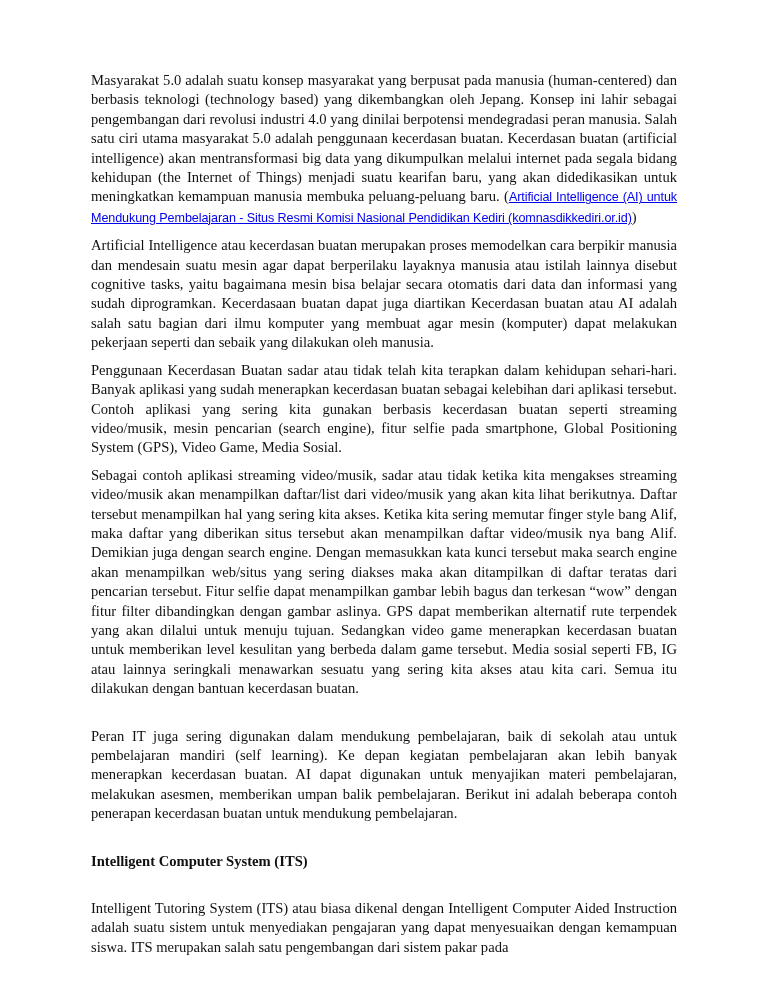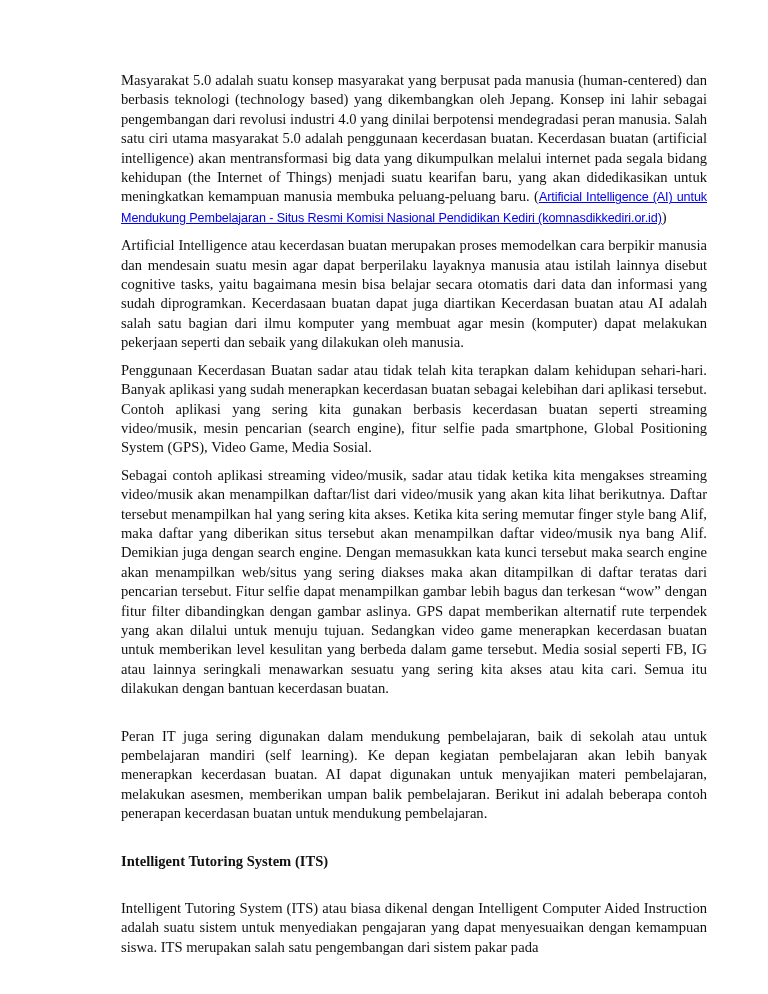--- a/index.html
+++ b/index.html
@@ -6,21 +6,20 @@
   body { width: 768px; height: 994px; overflow: hidden; position: relative; }
   .page {
     position: absolute;
     left: 91px;
     top: 71px;
     width: 586px;
     font-family: "Liberation Serif", serif;
     font-size: 14.6px;
     line-height: 19.4px;
     color: #111111;
-    margin-left: 30px;
   }
   p {
     margin: 0 0 8px 0;
     text-align: justify;
   }
   .link {
     font-family: "Liberation Sans", sans-serif;
     font-size: 12.6px;
     color: #0000ee;
     text-decoration: underline;
@@ -38,16 +37,16 @@
 <body>
 
 <div class="page">
   <p><span>Masyarakat 5.0 adalah suatu konsep masyarakat yang berpusat pada manusia (human-centered) dan berbasis teknologi (technology based) yang dikembangkan oleh Jepang. Konsep ini lahir sebagai pengembangan dari revolusi industri 4.0 yang dinilai berpotensi mendegradasi peran manusia. Salah satu ciri utama masyarakat 5.0 adalah penggunaan kecerdasan buatan. Kecerdasan buatan (artificial intelligence) akan mentransformasi big data yang dikumpulkan melalui internet pada segala bidang kehidupan (the Internet of Things) menjadi suatu kearifan baru, yang akan didedikasikan untuk meningkatkan kemampuan manusia membuka peluang-peluang baru. (</span><a class="link">Artificial Intelligence (AI) untuk Mendukung Pembelajaran - Situs Resmi Komisi Nasional Pendidikan Kediri (komnasdikkediri.or.id)</a><span>)</span></p>
   <p>Artificial Intelligence atau kecerdasan buatan merupakan proses memodelkan cara berpikir manusia dan mendesain suatu mesin agar dapat berperilaku layaknya manusia atau istilah lainnya disebut cognitive tasks, yaitu bagaimana mesin bisa belajar secara otomatis dari data dan informasi yang sudah diprogramkan. Kecerdasaan buatan dapat juga diartikan Kecerdasan buatan atau AI adalah salah satu bagian dari ilmu komputer yang membuat agar mesin (komputer) dapat melakukan pekerjaan seperti dan sebaik yang dilakukan oleh manusia.</p>
   <p>Penggunaan Kecerdasan Buatan sadar atau tidak telah kita terapkan dalam kehidupan sehari-hari. Banyak aplikasi yang sudah menerapkan kecerdasan buatan sebagai kelebihan dari aplikasi tersebut. Contoh aplikasi yang sering kita gunakan berbasis kecerdasan buatan seperti streaming video/musik,  mesin pencarian (search engine),  fitur selfie pada smartphone, Global Positioning System (GPS), Video Game, Media Sosial.</p>
   <p>Sebagai contoh aplikasi streaming video/musik, sadar atau tidak ketika kita mengakses streaming video/musik akan menampilkan daftar/list dari video/musik yang akan kita lihat berikutnya. Daftar tersebut menampilkan hal yang sering kita akses. Ketika kita sering memutar finger style bang Alif, maka daftar yang diberikan situs tersebut akan menampilkan daftar video/musik nya bang Alif. Demikian juga dengan search engine. Dengan memasukkan kata kunci tersebut maka search engine akan menampilkan web/situs yang sering diakses maka akan ditampilkan di daftar teratas dari pencarian tersebut. Fitur selfie dapat menampilkan gambar lebih bagus dan terkesan “wow” dengan fitur filter dibandingkan dengan gambar aslinya. GPS dapat memberikan alternatif rute terpendek yang akan dilalui untuk menuju  tujuan. Sedangkan video game menerapkan kecerdasan buatan untuk memberikan level kesulitan yang berbeda dalam game tersebut. Media sosial seperti FB, IG atau lainnya seringkali menawarkan sesuatu yang sering kita akses atau kita cari. Semua itu dilakukan dengan bantuan kecerdasan buatan.</p>
   <div class="gap"></div>
   <p>Peran IT juga sering digunakan dalam mendukung pembelajaran, baik di sekolah atau untuk pembelajaran mandiri (self learning). Ke depan kegiatan pembelajaran akan lebih banyak menerapkan kecerdasan buatan. AI dapat digunakan untuk menyajikan materi pembelajaran, melakukan asesmen, memberikan umpan balik pembelajaran. Berikut ini adalah beberapa contoh penerapan kecerdasan buatan untuk mendukung pembelajaran.</p>
   <div class="gap"></div>
-  <p class="heading">Intelligent Tutoring System (ITS)</p>
+  <p class="heading">Intelligent Computer System (ITS)</p>
   <div class="gap2"></div>
   <p>Intelligent Tutoring System (ITS) atau biasa dikenal dengan Intelligent Computer Aided Instruction adalah suatu sistem untuk menyediakan pengajaran yang dapat menyesuaikan dengan kemampuan siswa. ITS merupakan salah satu pengembangan dari sistem pakar pada</p>
 </div>
 
 </body></html>

